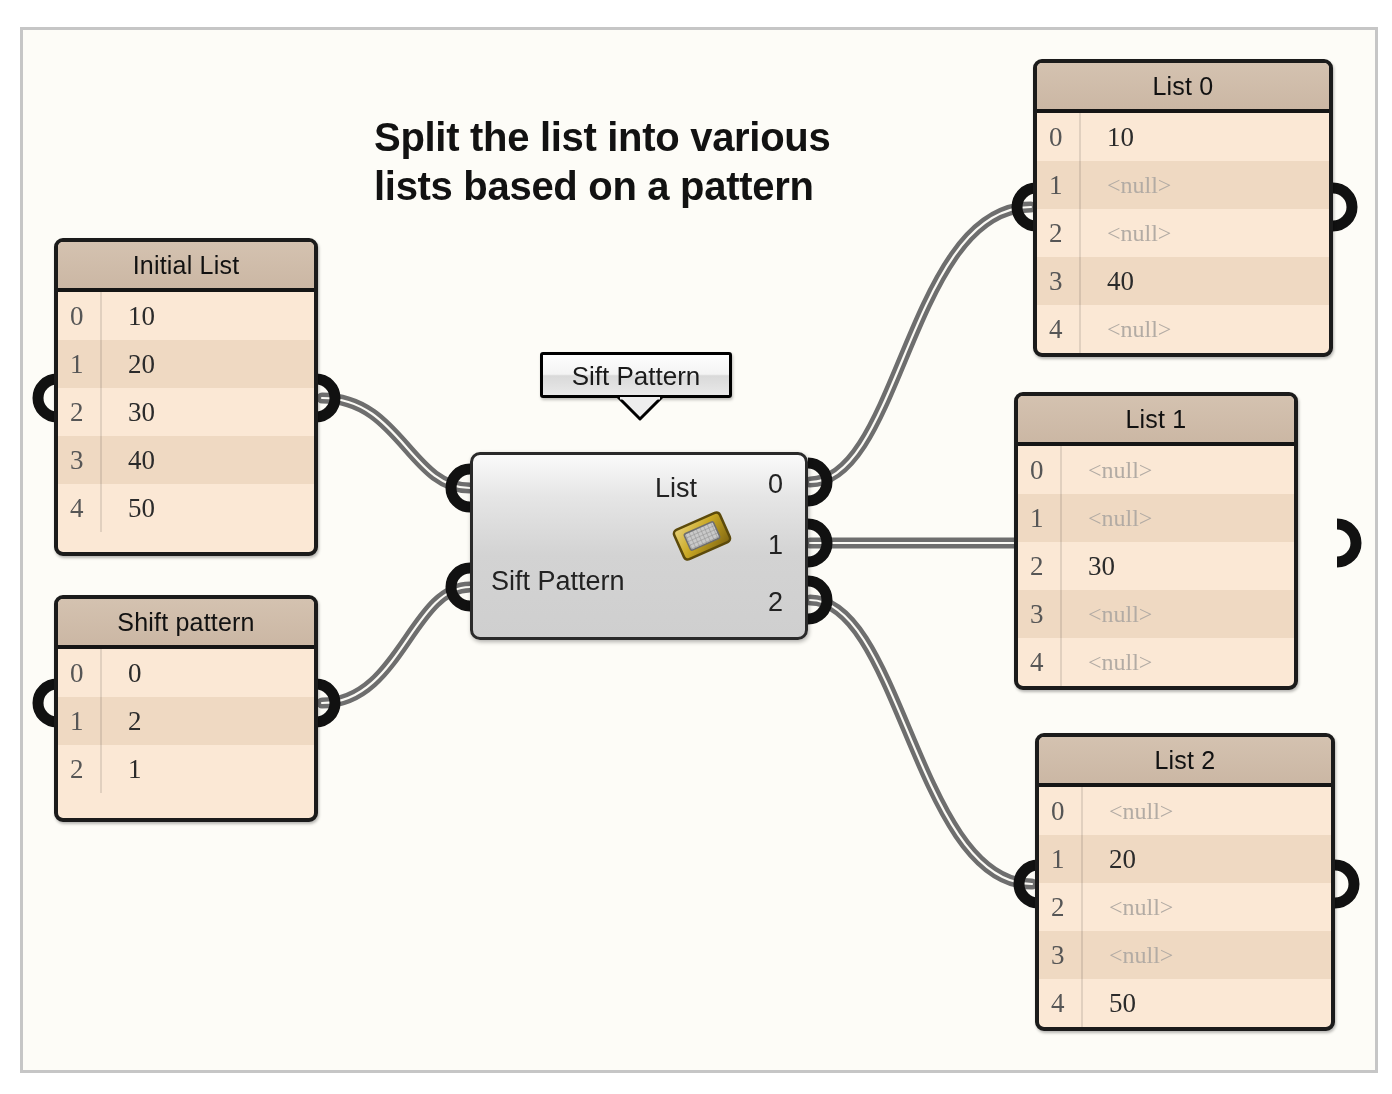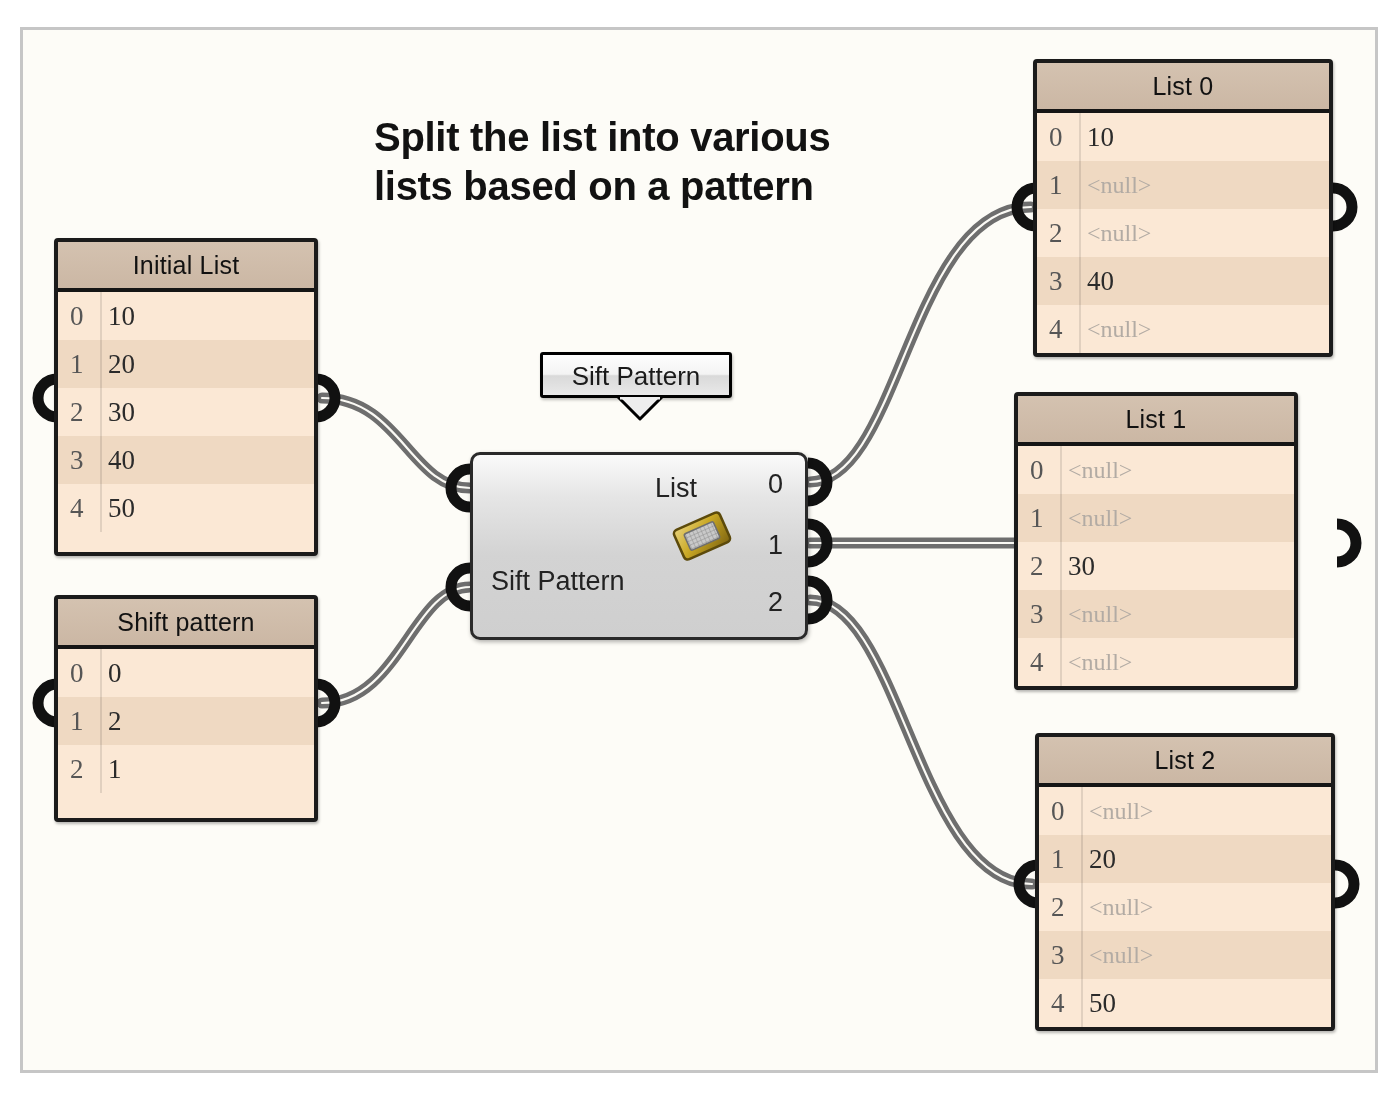--- a/index.html
+++ b/index.html
@@ -10,21 +10,21 @@
     background:#FDFCF7; border:3px solid #C6C6C6; box-sizing:border-box;
   }
 
   
   #wires{position:absolute;left:0;top:0;width:1392px;height:1094px;pointer-events:none;}
 
   
   .node{
     position:absolute;
     border:4px solid #1b1b1b;
-    border-radius:4px;
+    border-radius:9px;
     background:#FBE8D5;
     box-sizing:border-box;
     overflow:hidden;
     box-shadow:1px 2px 3px rgba(0,0,0,.28);
   }
   .node .hdr{
     height:46px; line-height:46px;
     background:linear-gradient(#D4C2B0,#CBB7A4);
     border-bottom:4px solid #151515;
     text-align:center;
@@ -35,21 +35,21 @@
   .node .vrule{
     position:absolute; left:42px; top:0; bottom:0; width:2px; background:rgba(0,0,0,.10);
   }
   .row{
     display:flex; align-items:center; height:48px;
     font-family:"Liberation Serif",serif;
     font-size:27px; color:#2b2b2b;
   }
   .row.alt{background:rgba(180,140,100,.16);}
   .row .idx{width:42px; text-align:left; padding-left:12px; box-sizing:border-box; color:#565656;}
-  .row .val{padding-left:8px;}
+  .row .val{padding-left:28px;}
   .row .val.null{color:#B2ABA4;font-family:Liberation Serif, serif;font-size:24px;}
   .row .val.num{font-family:"Liberation Serif",serif;}
 
   
   #sift-node{
     position:absolute; left:470px; top:452px; width:338px; height:188px;
     border:3px solid #2a2a2a; border-radius:10px; box-sizing:border-box;
     background:linear-gradient(#FAFAFA 0%,#E6E6E6 22%,#D3D3D3 55%,#CFCFCF 100%);
     box-shadow:1px 2px 4px rgba(0,0,0,.30);
     padding-left:36px;

